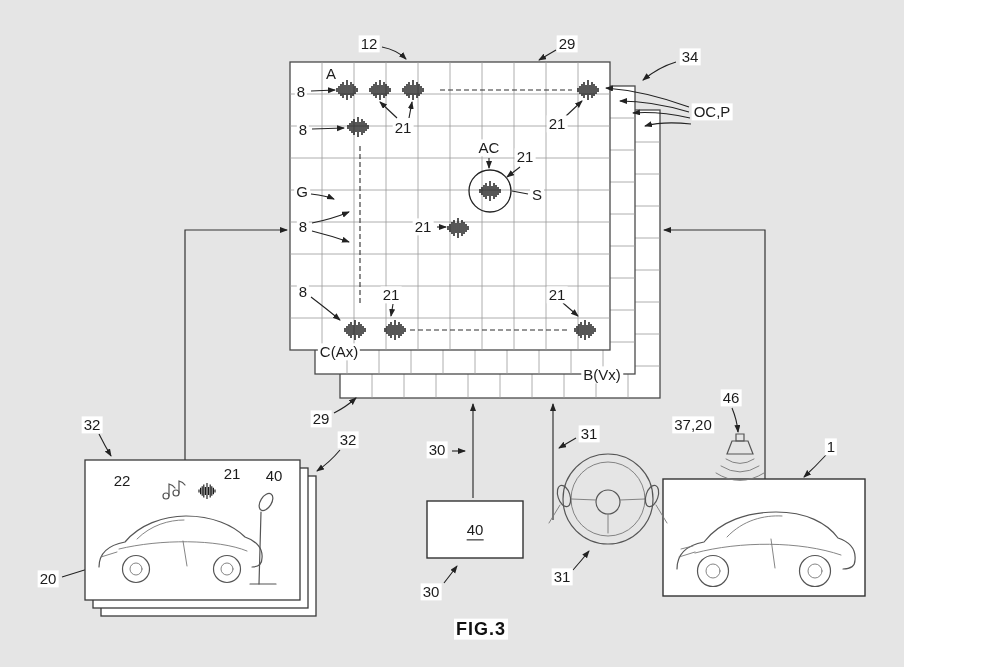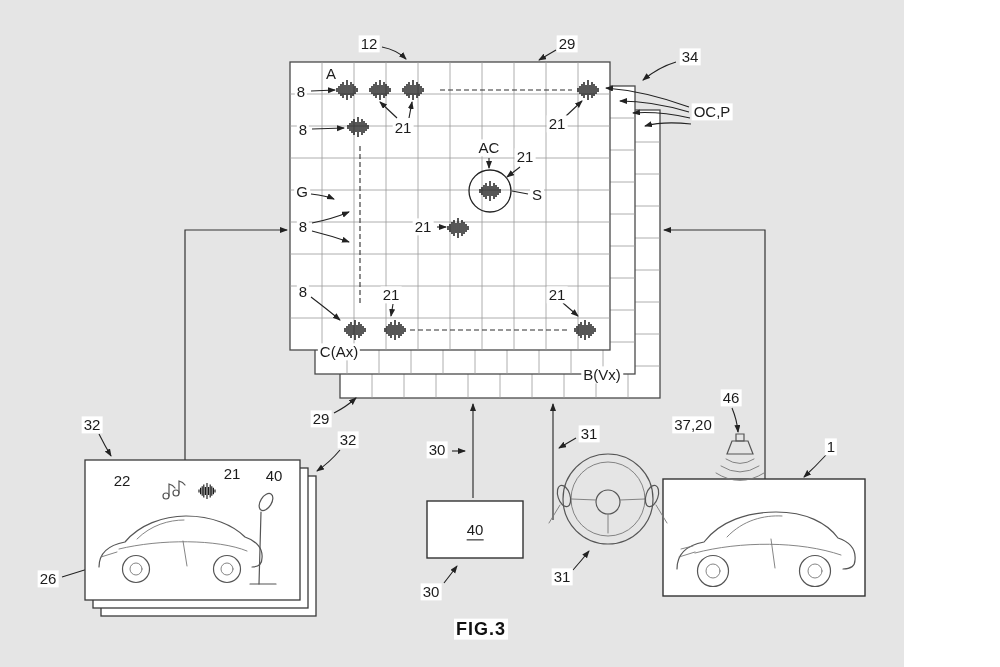--- a/index.html
+++ b/index.html
@@ -208,21 +208,21 @@
 <div class="lbl" style="left:391px;top:295px">21</div>
 <div class="lbl" style="left:557px;top:295px">21</div>
 <div class="lbl" style="left:339px;top:352px">C(Ax)</div>
 <div class="lbl" style="left:602px;top:375px">B(Vx)</div>
 <div class="lbl" style="left:321px;top:419px">29</div>
 <div class="lbl" style="left:92px;top:425px">32</div>
 <div class="lbl" style="left:348px;top:440px">32</div>
 <div class="lbl" style="left:122px;top:481px">22</div>
 <div class="lbl" style="left:232px;top:474px">21</div>
 <div class="lbl" style="left:274px;top:476px">40</div>
-<div class="lbl" style="left:48px;top:579px">26</div>
+<div class="lbl" style="left:48px;top:579px">20</div>
 <div class="lbl" style="left:437px;top:450px">30</div>
 <div class="lbl" style="left:431px;top:592px">30</div>
 <div class="lbl" style="left:475px;top:530px"><span class="u">40</span></div>
 <div class="lbl" style="left:589px;top:434px">31</div>
 <div class="lbl" style="left:562px;top:577px">31</div>
 <div class="lbl" style="left:693px;top:425px">37,20</div>
 <div class="lbl" style="left:731px;top:398px">46</div>
 <div class="lbl" style="left:831px;top:447px">1</div>
 
 <div class="lbl caption" style="left:481px;top:629px">FIG.3</div>

